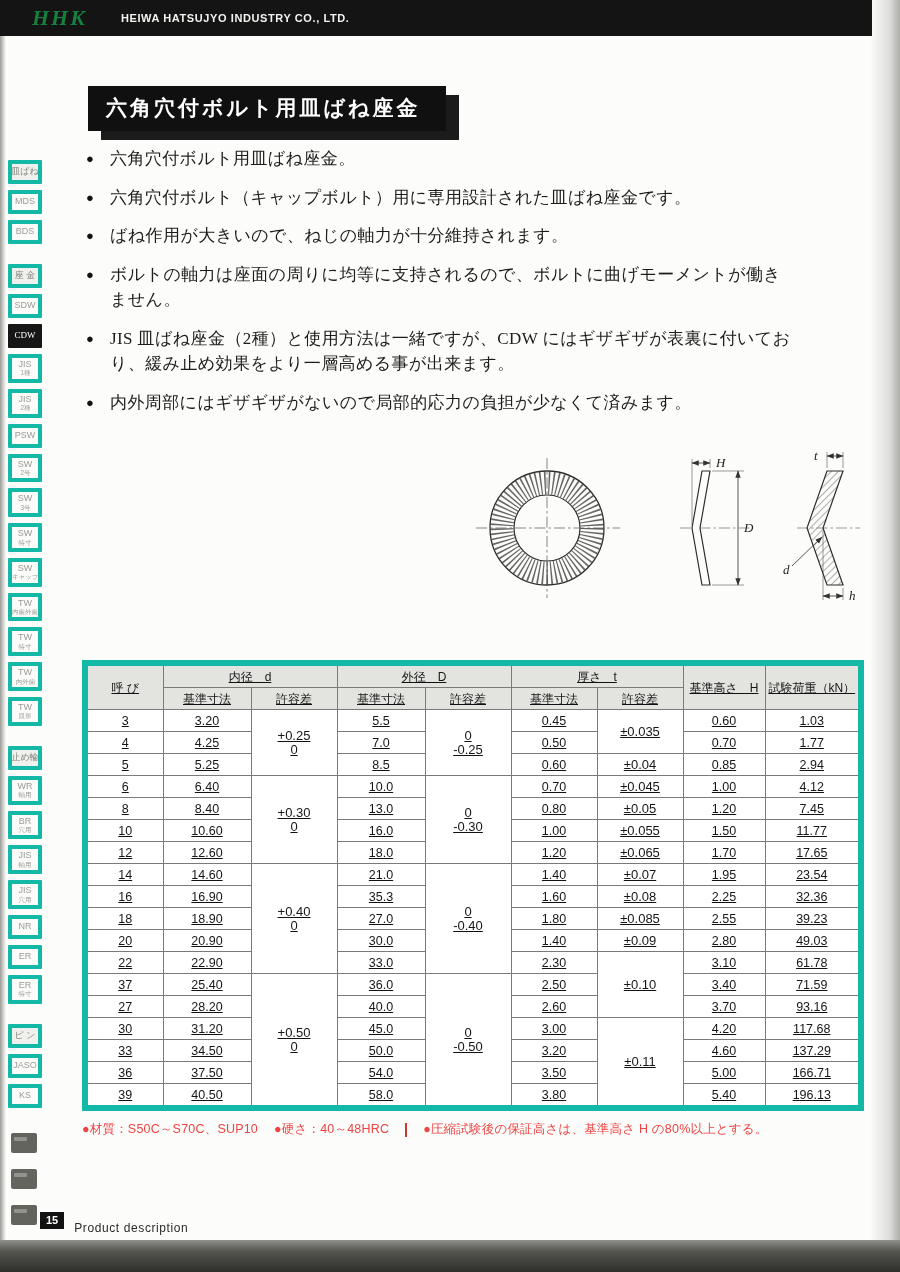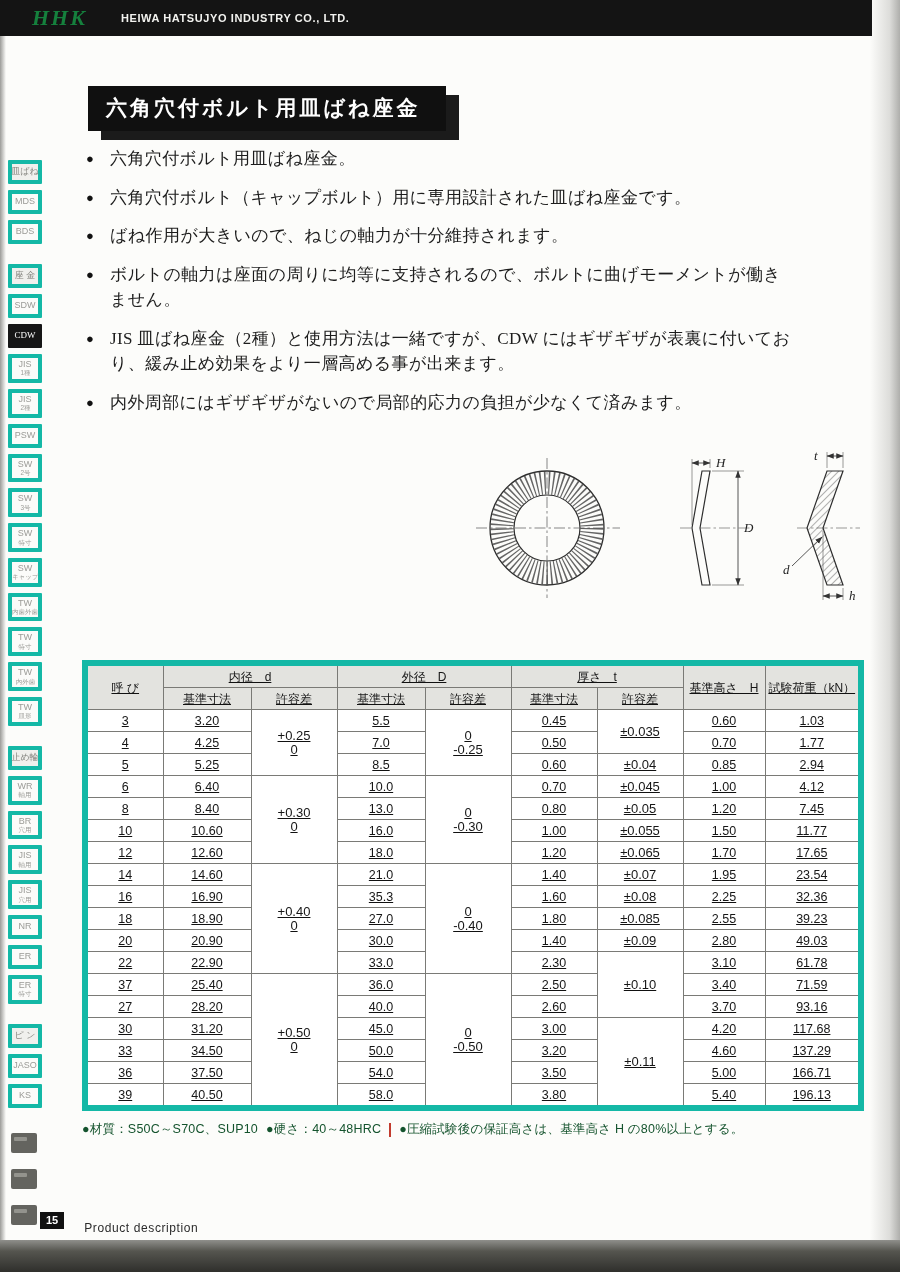--- a/index.html
+++ b/index.html
@@ -56,25 +56,25 @@
   .table-area{position:absolute;left:82px;top:660px;width:776px;color:#111;}
   .table-title-row{display:flex;justify-content:space-between;align-items:flex-end;margin-bottom:5px;}
   .table-title{font-size:14px;letter-spacing:.5px;color:#111;}
   .unit-note{font-size:10.5px;color:#222;}
   table.spec{border-collapse:collapse;table-layout:fixed;width:776px;background:#fff;
     border:6px solid #14b8a6;text-decoration:underline;}
   table.spec th,table.spec td{border:1px solid #7a7a76;text-align:center;vertical-align:middle;
     font-size:12.5px;color:#161616;padding:2.5px 1px;line-height:16px;font-weight:normal;}
   table.spec thead th{background:#e3e3df;font-size:12px;}
   table.spec td.tol{white-space:pre-line;font-size:13px;line-height:14px;}
-  .notes{display:flex;align-items:center;gap:8px;margin-top:10px;font-size:12.5px;color:#14532d;letter-spacing:.2px;text-align:right;}
+  .notes{display:flex;align-items:center;gap:16px;margin-top:10px;font-size:12.5px;color:#ef4444;letter-spacing:.2px;text-align:right;}
   .red-tick{display:inline-block;width:2px;height:14px;background:#c23b2e;}
 
   
-  .footer{position:absolute;left:40px;top:1206px;display:flex;align-items:center;gap:20px;}
+  .footer{position:absolute;left:40px;top:1206px;display:flex;align-items:center;gap:10px;}
   .page-chip{background:#111;color:#fff;font-size:11px;font-weight:bold;
     padding:2px 6px;line-height:13px;}
   .footer-label{font-size:12px;color:#2b2b2b;letter-spacing:.6px;margin-top:15px;}
 </style>
 </head>
 <body>
 
 <div class="page">
 
   <div class="header-bar">

